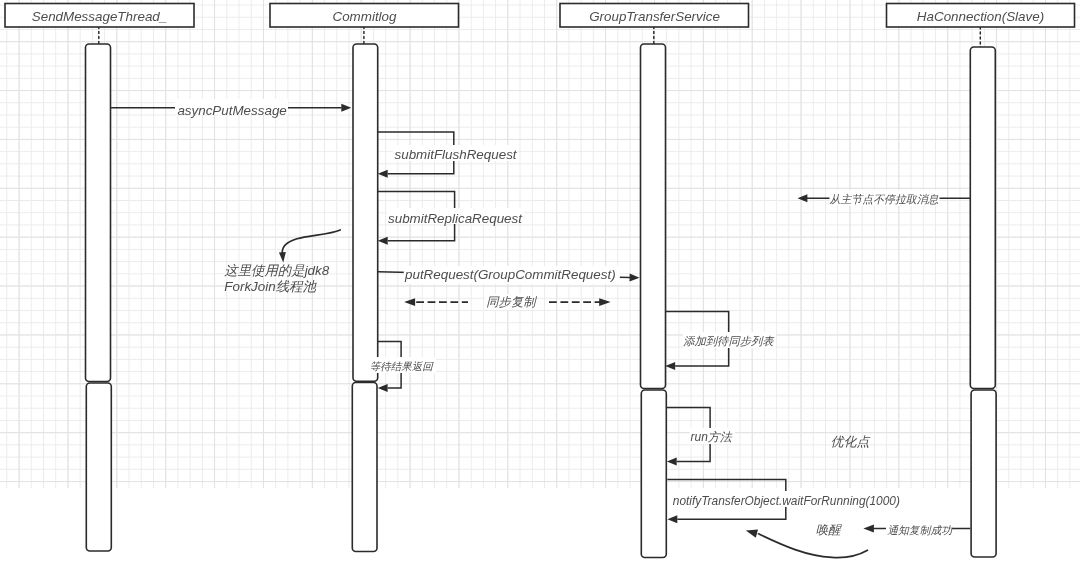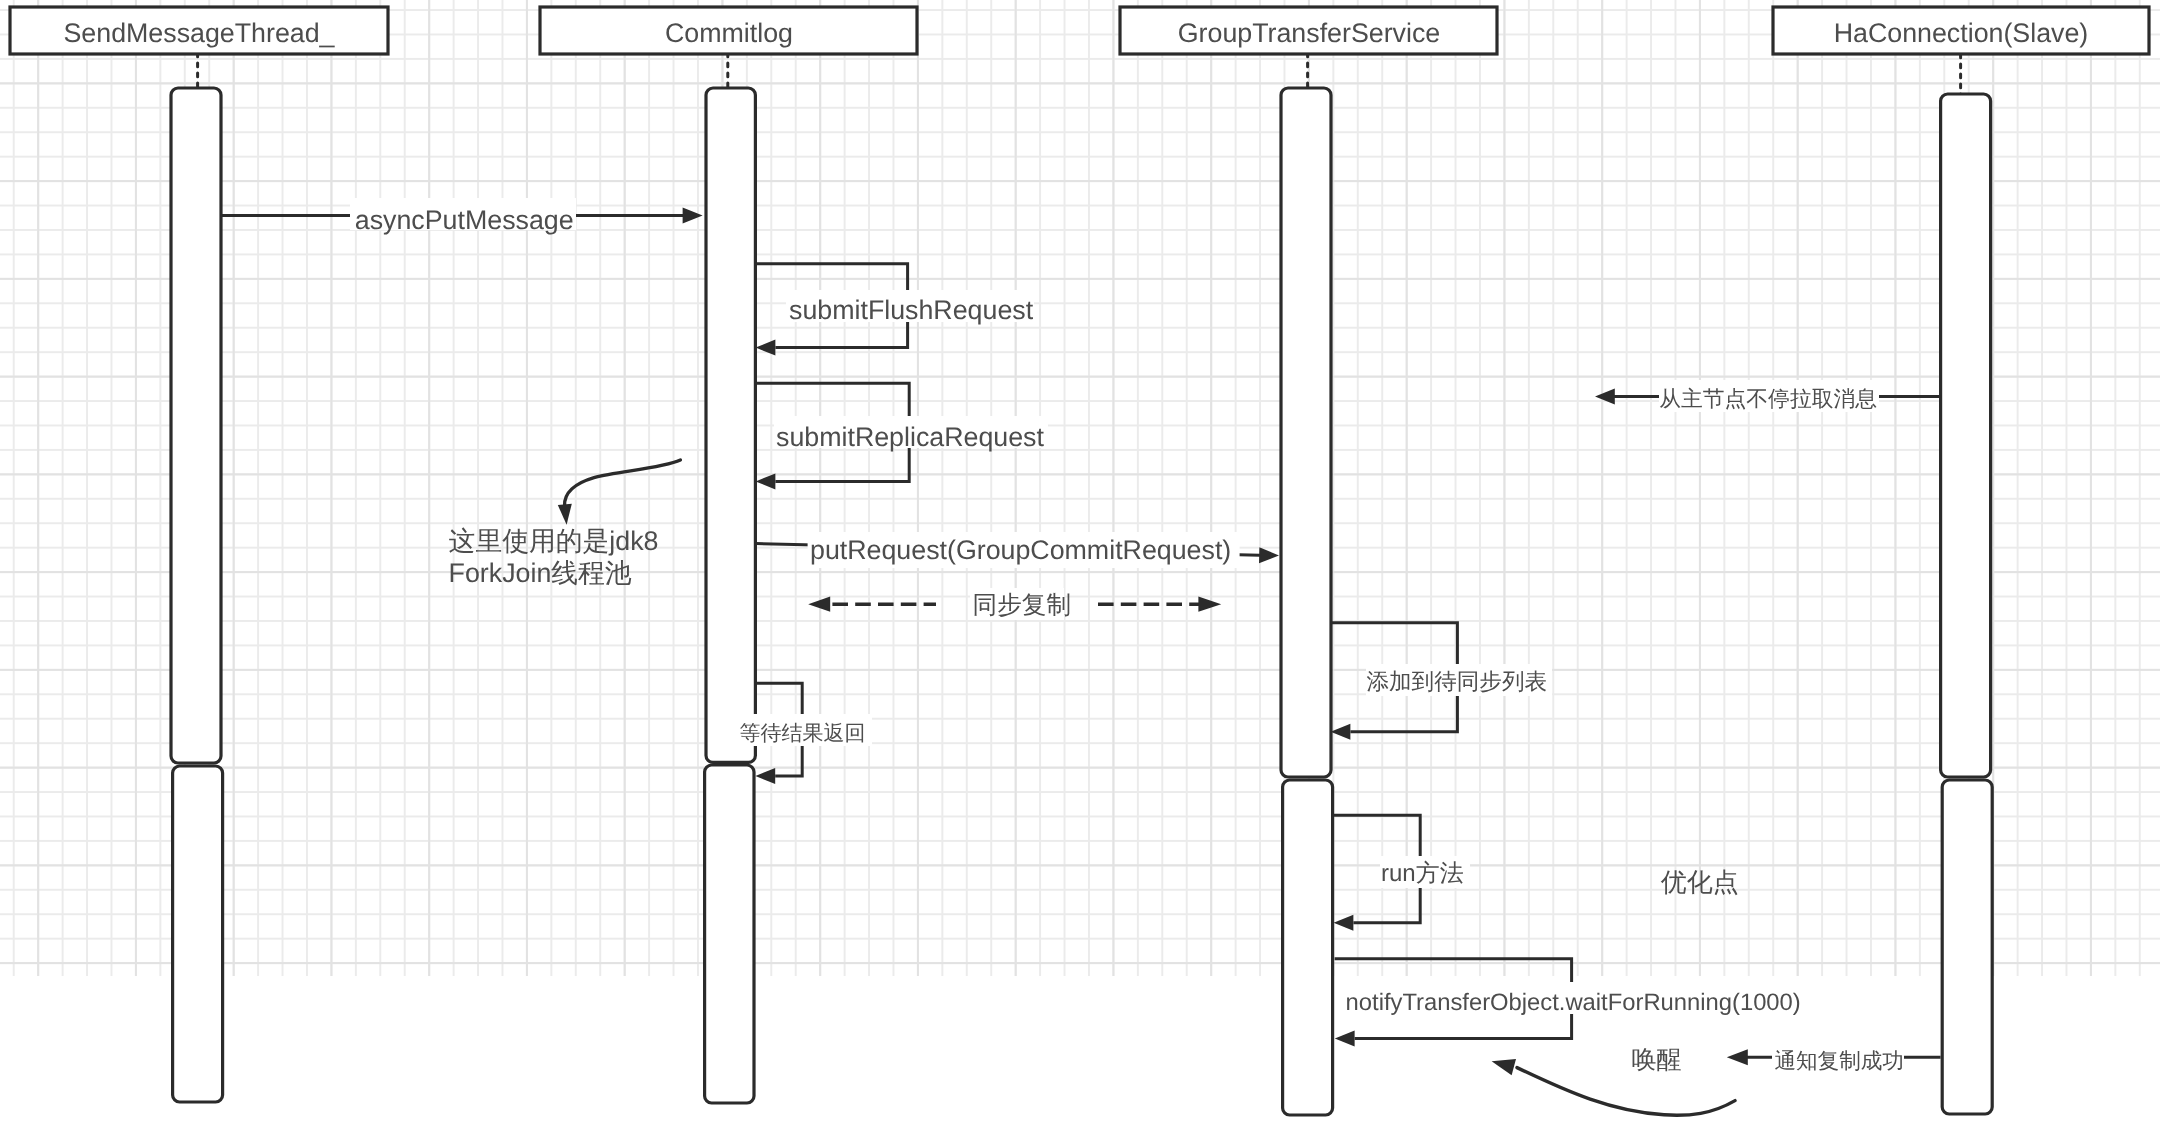--- a/index.html
+++ b/index.html
@@ -9,20 +9,21 @@
   #canvas{position:relative;width:1080px;height:488px;background-color:#ffffff;
     background-image:
       linear-gradient(to right, #e2e2e2 1px, transparent 1px),
       linear-gradient(to bottom, #e2e2e2 1px, transparent 1px),
       linear-gradient(to right, #ebebeb 1px, transparent 1px),
       linear-gradient(to bottom, #ebebeb 1px, transparent 1px);
     background-size:
       48.889px 48.889px, 48.889px 48.889px,
       12.222px 12.222px, 12.222px 12.222px;
     background-position:18.6px 41.2px,18.6px 41.2px,18.6px 41.2px,18.6px 41.2px;
+    font-style:italic;
   }
   svg.diagram{position:absolute;left:0;top:0;width:1080px;height:562px;}
   .lf-box{fill:#ffffff;stroke:#2b2b2b;stroke-width:1.6;}
   .lf-title{font-family:"Liberation Sans",sans-serif;font-size:13.4px;fill:#4d4d4d;text-anchor:middle;}
   .lifeline{stroke:#2b2b2b;stroke-width:1.5;stroke-dasharray:1.9 3.1;stroke-linecap:round;fill:none;}
   .act{fill:#ffffff;stroke:#2b2b2b;stroke-width:1.6;}
   .msg{stroke:#2b2b2b;stroke-width:1.5;fill:none;}
   .msg-dash{stroke:#2b2b2b;stroke-width:1.7;fill:none;stroke-dasharray:7.8 3.6;}
   .head{fill:#2b2b2b;}
   .lbl{font-family:"Liberation Sans",sans-serif;font-size:13.4px;fill:#4d4d4d;}

